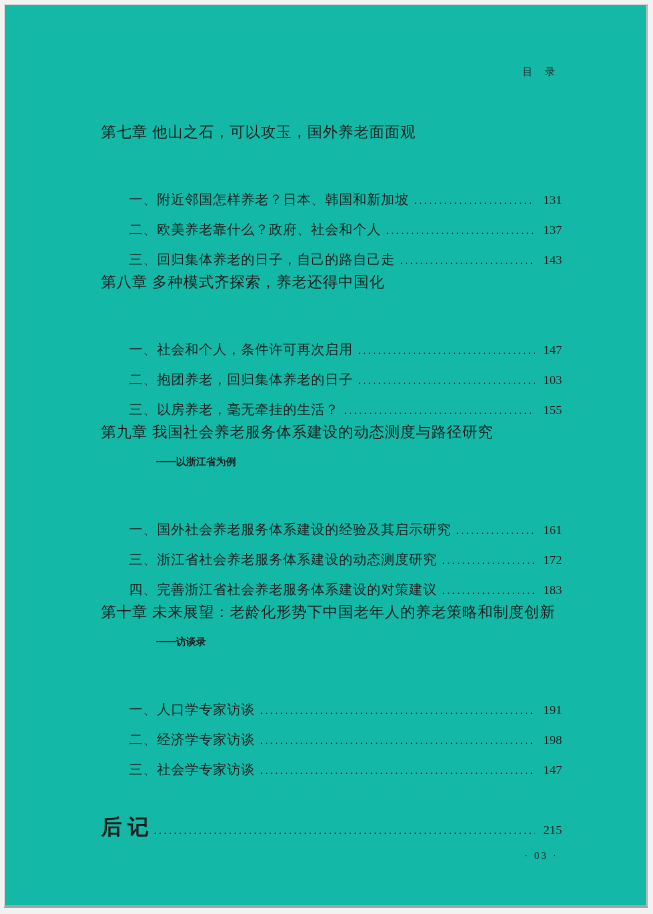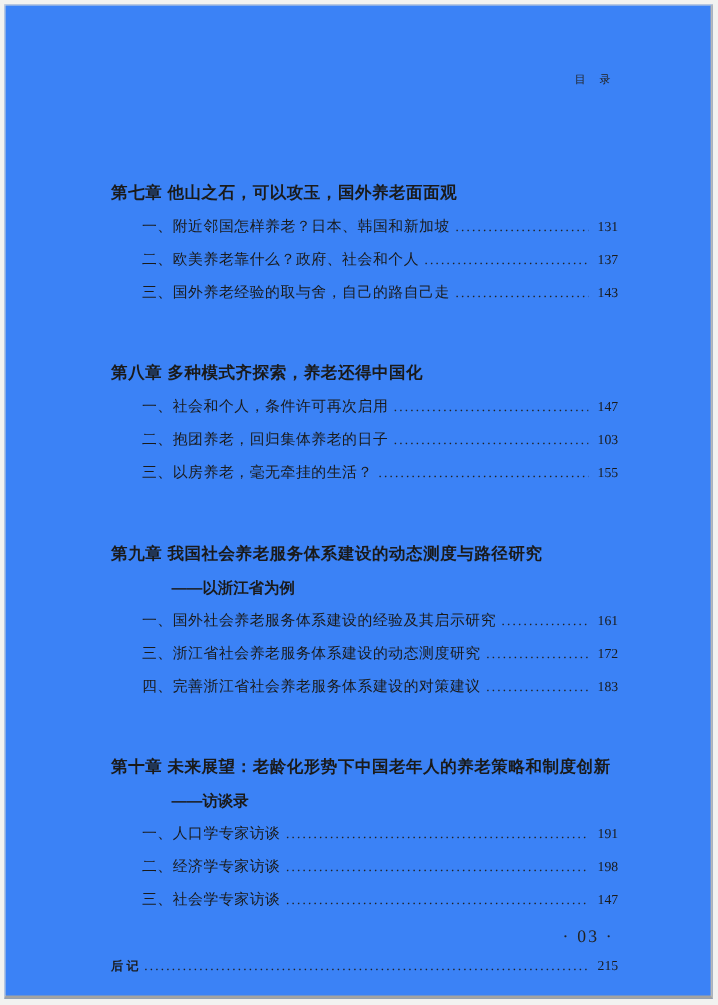--- a/index.html
+++ b/index.html
@@ -8,52 +8,51 @@
     background: #f2f2f0;
     font-family: "Liberation Serif", serif;
     color: #1a1a1a;
     position: relative;
     overflow: hidden;
   }
   .page {
     position: absolute;
     left: 4px; top: 4px;
     width: 644px; height: 904px;
-    background: #3b82f6;
+    background: #14b8a6;
     border: 1px solid #d8d8d6;
     border-right: 2px solid #b9b9b7;
     border-bottom: 3px solid #a3a3a1;
     padding-left: 24px;
   }
   .running-header {
     position: absolute;
     top: 60px; right: 86px;
     font-size: 10px;
     letter-spacing: 5px;
     color: #222;
   }
   .content {
     position: absolute;
     left: 96px; right: 84px;
     top: 112px;
   }
   .chapter { margin-bottom: 30px; }
   .chapter-title {
     font-family: "Liberation Sans", sans-serif;
-    font-weight: bold;
+    font-weight: normal;
     font-size: 15px;
     line-height: 30px;
     letter-spacing: 0.5px;
     white-space: nowrap;
-    margin-top: 44px;
   }
   .chapter-subtitle {
     font-family: "Liberation Sans", sans-serif;
     font-weight: bold;
-    font-size: 14px;
+    font-size: 10px;
     line-height: 30px;
     margin-left: 55px;
     white-space: nowrap;
   }
   .entry {
     display: flex;
     align-items: baseline;
     padding-left: 28px;
     height: 30px;
     line-height: 30px;
@@ -70,38 +69,39 @@
   }
   .dots::after {
     content: "..................................................................................................................................................................";
     letter-spacing: 2px;
   }
   .pnum {
     min-width: 24px;
     text-align: right;
     font-size: 12.5px;
     white-space: nowrap;
+    margin-top: 38px;
   }
   .backmatter {
     display: flex;
     align-items: baseline;
     height: 30px;
     line-height: 30px;
     font-size: 13.5px;
   }
   .backmatter-title {
     font-family: "Liberation Sans", sans-serif;
     font-weight: bold;
-    font-size: 11px;
+    font-size: 21px;
     white-space: nowrap;
   }
   .folio {
     position: absolute;
     bottom: 44px; right: 88px;
-    font-size: 16px;
+    font-size: 10px;
     letter-spacing: 2px;
     color: #222;
   }
 </style>
 </head>
 <body>
 
 <div class="page">
 
   <div class="running-header">目  录</div>
@@ -114,21 +114,21 @@
         <span class="entry-title">一、附近邻国怎样养老？日本、韩国和新加坡</span>
         <span class="dots"></span>
         <span class="pnum">131</span>
       </div>
       <div class="entry">
         <span class="entry-title">二、欧美养老靠什么？政府、社会和个人</span>
         <span class="dots"></span>
         <span class="pnum">137</span>
       </div>
       <div class="entry">
-        <span class="entry-title">三、国外养老经验的取与舍，自己的路自己走</span>
+        <span class="entry-title">三、回归集体养老的日子，自己的路自己走</span>
         <span class="dots"></span>
         <span class="pnum">143</span>
       </div>
     </section>
 
     <section class="chapter">
       <div class="chapter-title">第八章  多种模式齐探索，养老还得中国化</div>
       <div class="entry">
         <span class="entry-title">一、社会和个人，条件许可再次启用</span>
         <span class="dots"></span>

